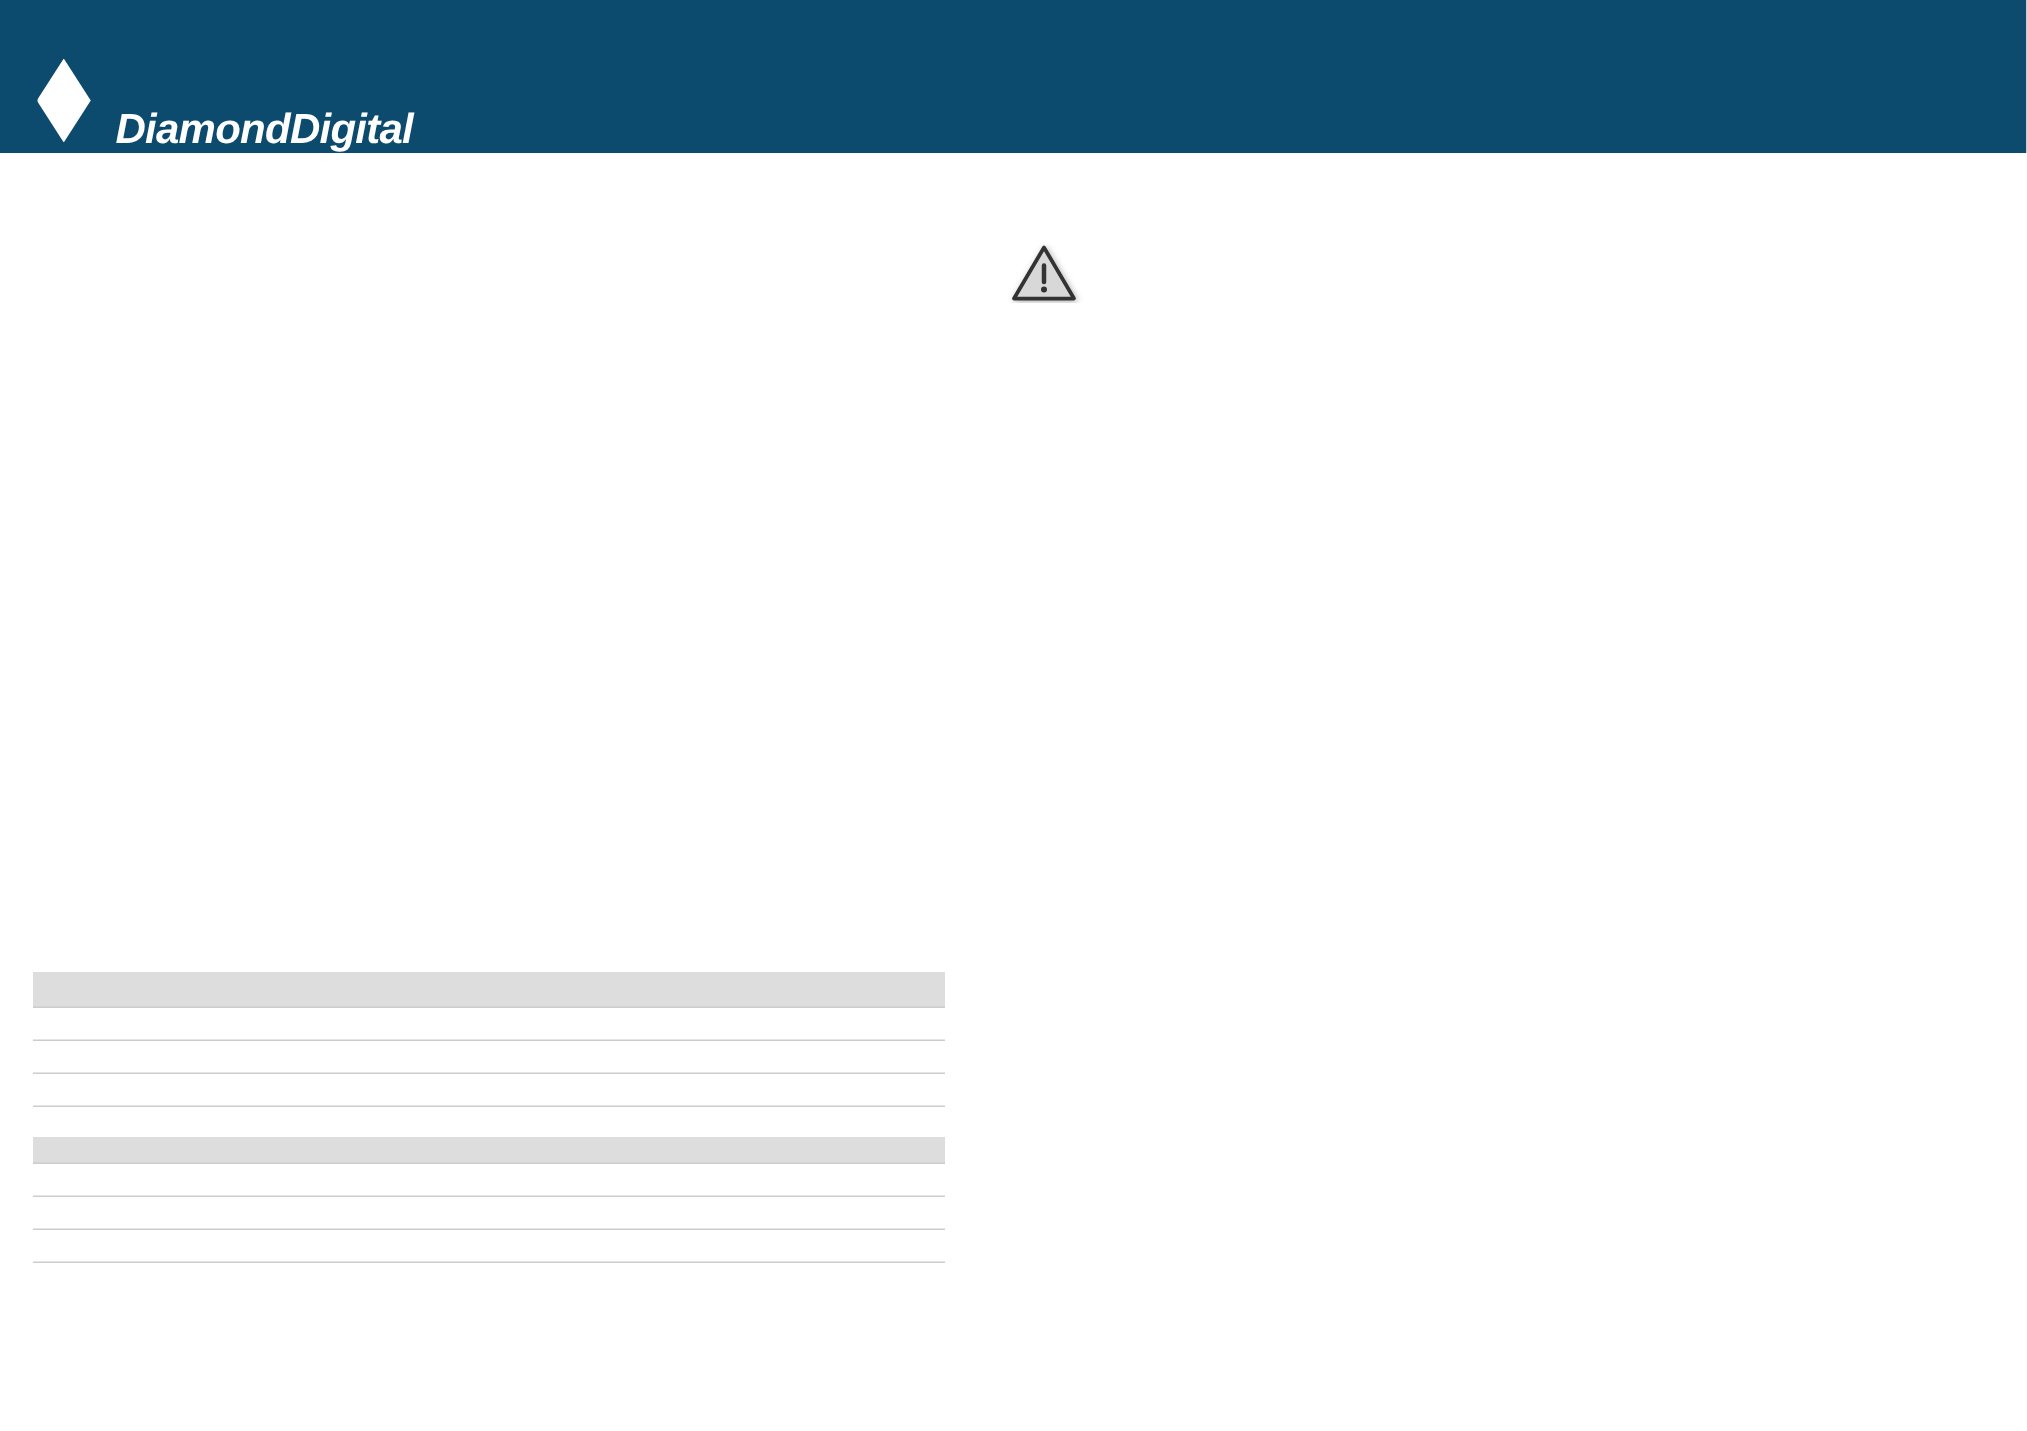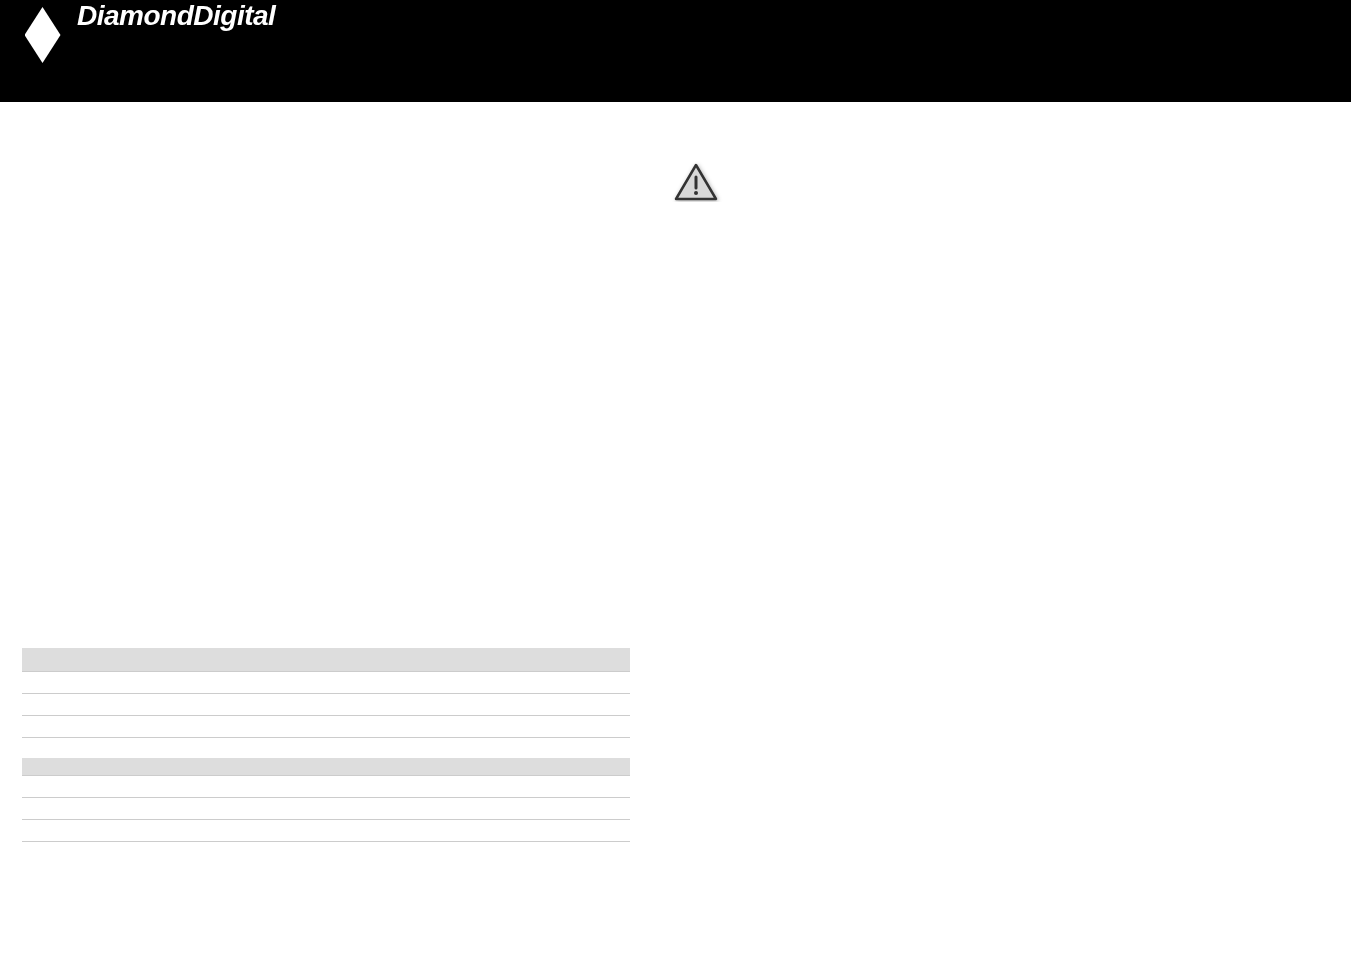--- a/index.html
+++ b/index.html
@@ -3,25 +3,25 @@
 <meta charset="utf-8">
 <style>
   * { margin: 0; padding: 0; box-sizing: border-box; }
   body {
     font-family: Arial, Helvetica, sans-serif;
     background: #ffffff;
     width: 1351px;
     overflow: hidden;
   }
   .header {
-    background: #000000;
+    background: #0c4a6e;
     height: 102px;
     width: 100%;
     display: flex;
-    align-items: flex-start;
+    align-items: flex-end;
     padding-left: 20px;
   }
   .diamond-icon {
     width: 45px;
     height: 70px;
     display: flex;
     align-items: center;
     justify-content: center;
   }
   .diamond-shape {

